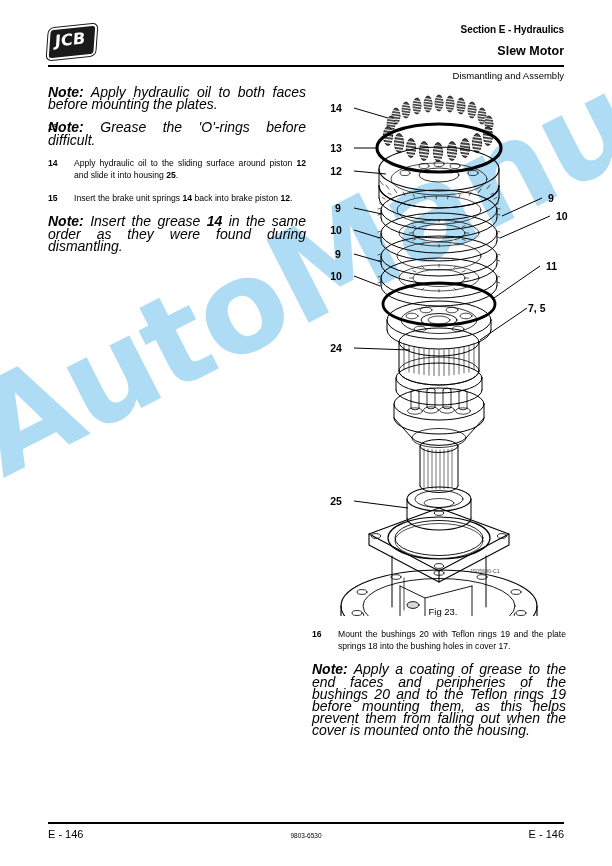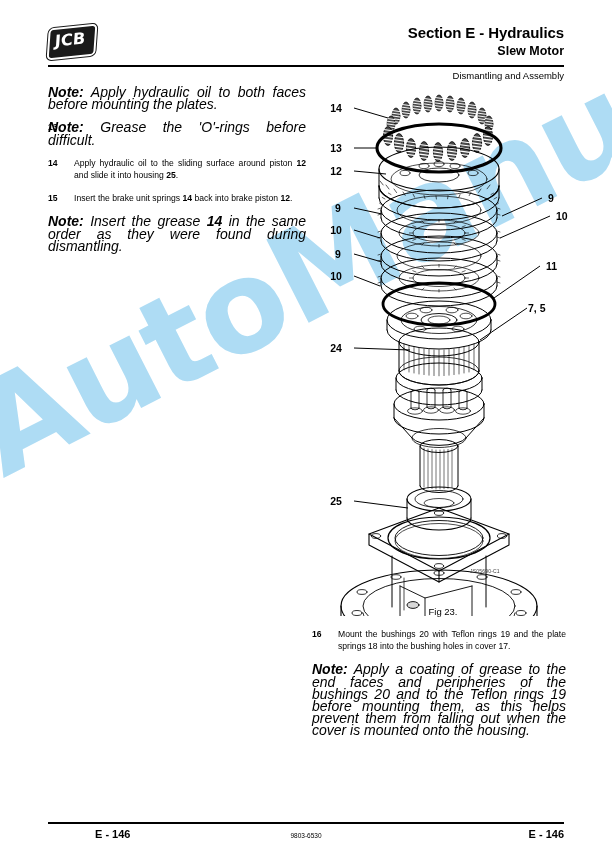--- a/index.html
+++ b/index.html
@@ -77,21 +77,21 @@
     font-family: "DejaVu Sans", sans-serif;
     font-weight: bold;
     font-size: 16px;
     letter-spacing: 0px;
     transform: skewX(-10deg) rotate(-6deg);
   }
   #section-title {
     position: absolute;
     right: 0;
     top: 0px;
-    font-size: 15px;
+    font-size: 10px;
     font-weight: bold;
     text-align: right;
     letter-spacing: -0.1px;
     margin-left: 12px;
   }
   #section-sub {
     position: absolute;
     right: 0;
     top: 20px;
     font-size: 12.5px;
@@ -204,22 +204,21 @@
     left: 48px;
     right: 48px;
     top: 828px;
     height: 20px;
     z-index: 10;
   }
   #footer .left, #footer .right {
     position: absolute;
     top: 0;
     font-size: 11px;
-    font-weight: bold;
-    margin-left: 47px;
+    font-weight: normal;
   }
   #footer .left { left: 0; }
   #footer .right { right: 0; }
   #footer .center {
     position: absolute;
     left: 0; right: 0;
     top: 4px;
     text-align: center;
     font-size: 6.5px;
   }

